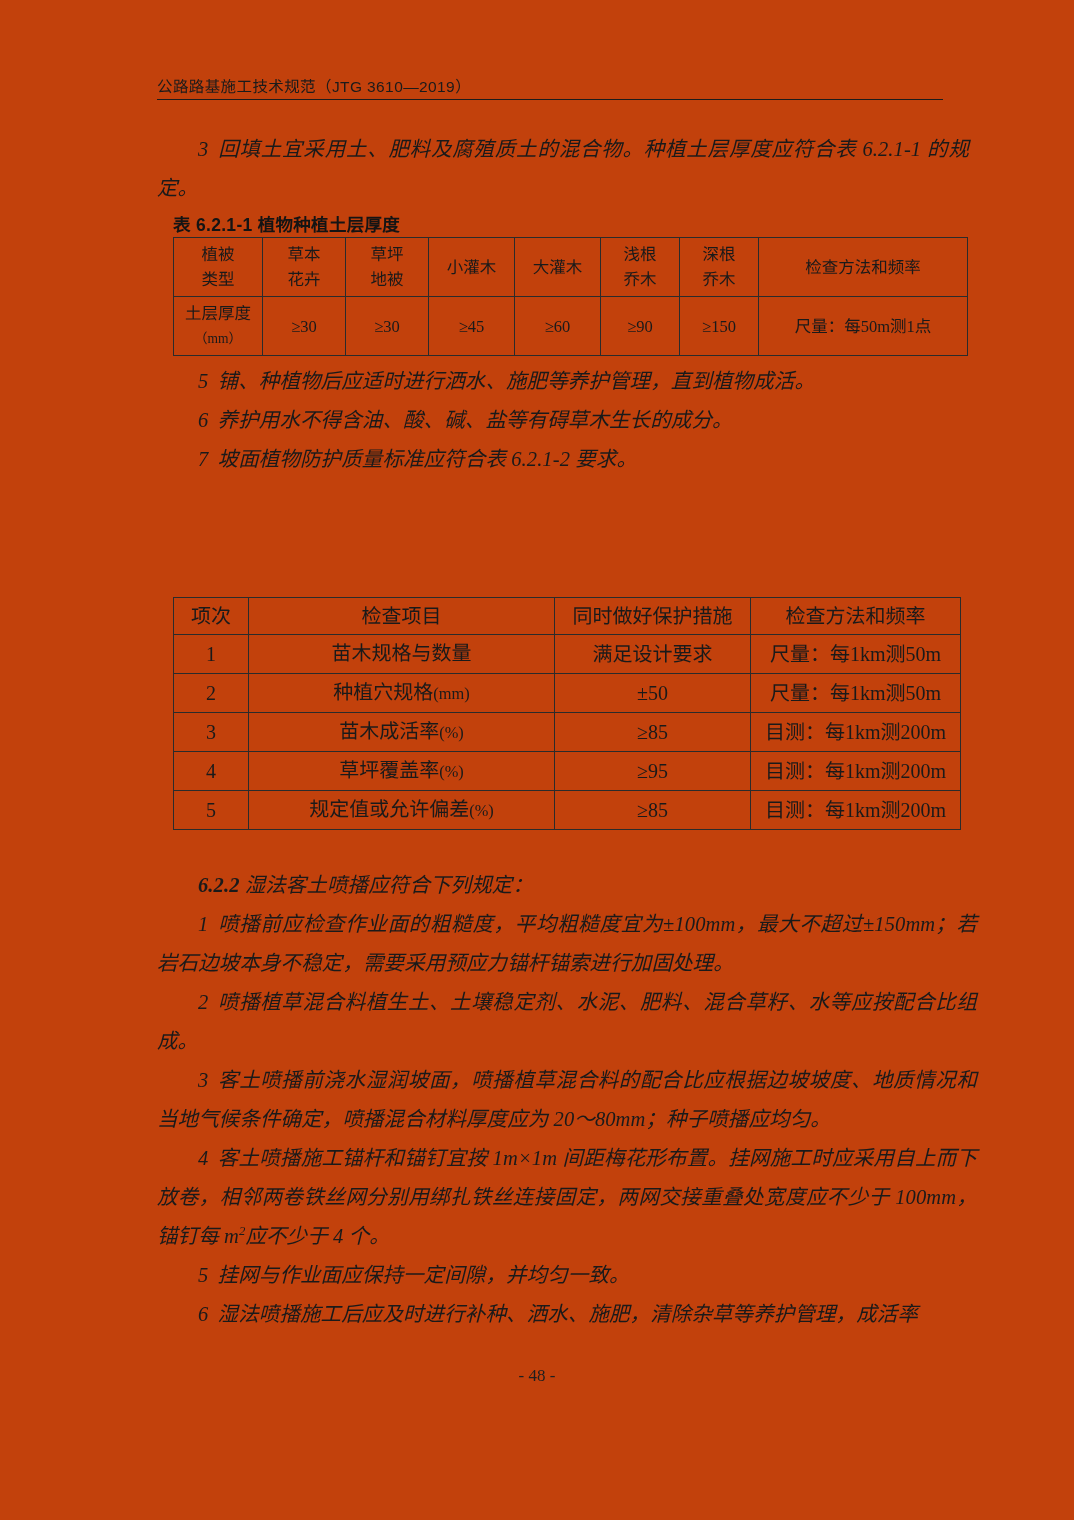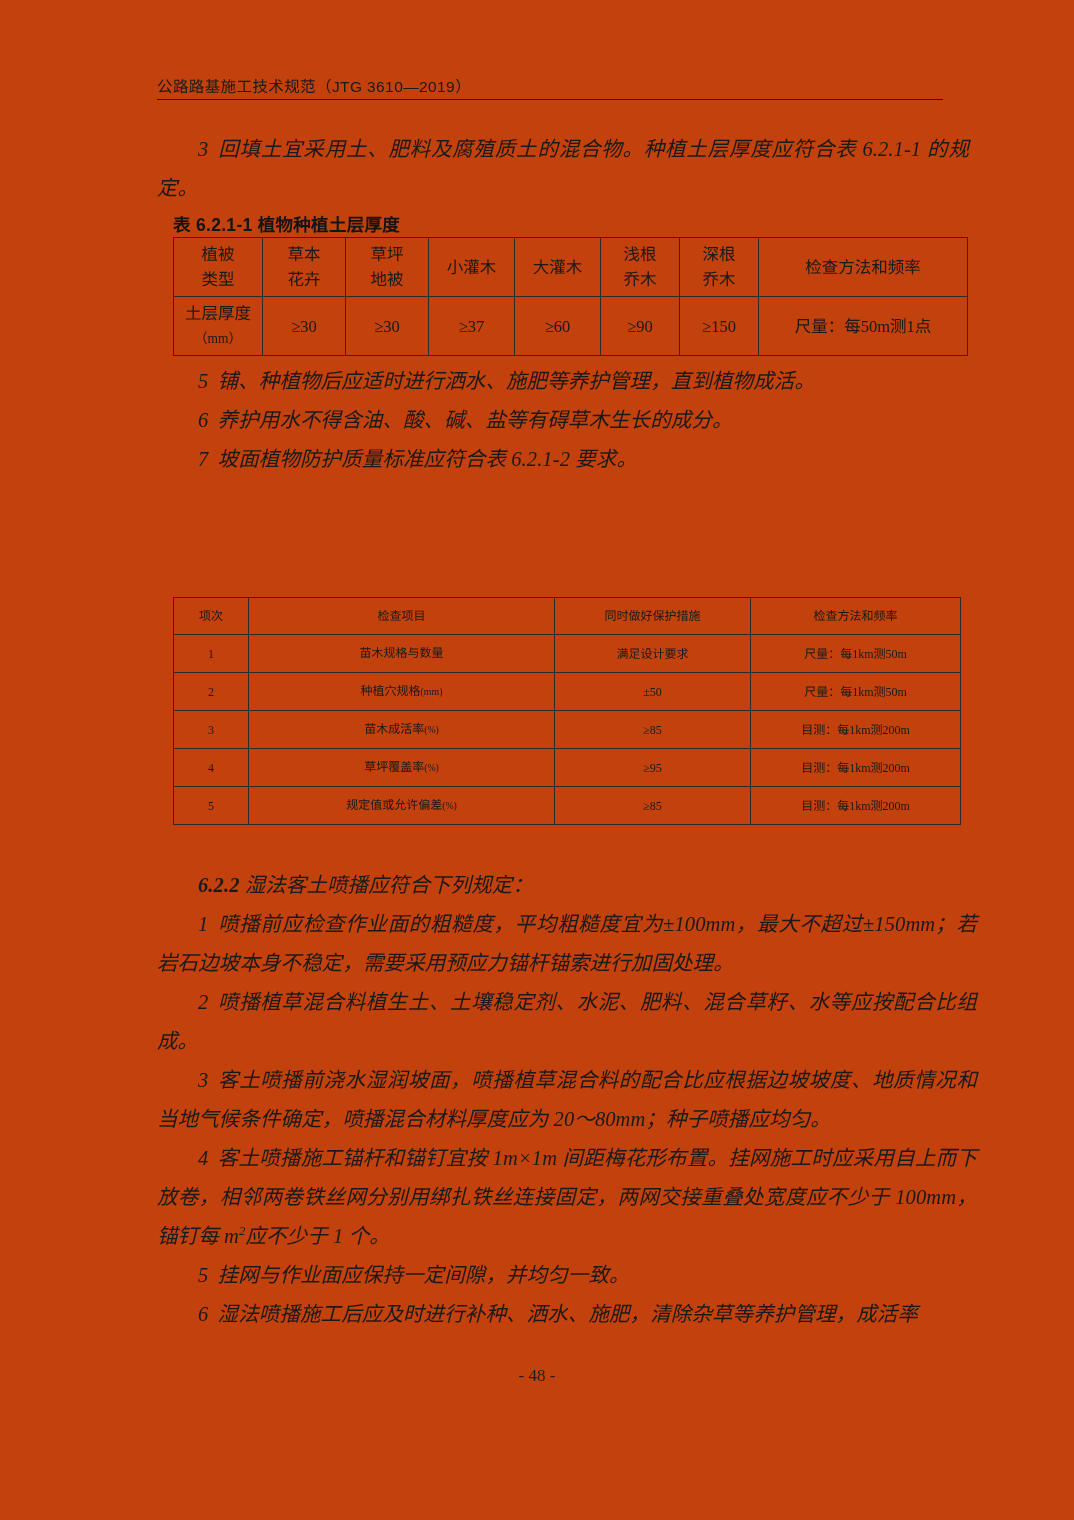--- a/index.html
+++ b/index.html
@@ -91,21 +91,21 @@
     text-align: center;
     vertical-align: middle;
     padding: 4px 3px;
     line-height: 25px;
   }
   table.doc-table.t1 {
     width: 794px;
   }
   table.doc-table.t2 {
     width: 787px;
-    font-size: 12px;
+    font-size: 20px;
     border-radius: 27px;
   }
   table.doc-table.t2 td {
     padding: 7px 4px;
     line-height: 22px;
   }
   .stack { display: block; }
   .unit  { font-size: 0.82em; }
 
   
@@ -185,21 +185,21 @@
           </td>
           <td>检查方法和频率</td>
         </tr>
         <tr>
           <td>
             <span class="stack">土层厚度</span>
             <span class="stack unit">（mm）</span>
           </td>
           <td>≥30</td>
           <td>≥30</td>
-          <td>≥37</td>
+          <td>≥45</td>
           <td>≥60</td>
           <td>≥90</td>
           <td>≥150</td>
           <td>尺量：每50m测1点</td>
         </tr>
       </tbody>
     </table>
   </div>
 
   <div style="position:absolute; left:157px; top:362px; width:812px;">
@@ -271,21 +271,21 @@
     <p class="para indent">
       <span class="num">1</span><span>喷播前应检查作业面的粗糙度，平均粗糙度宜为±100mm，最大不超过±150mm；若岩石边坡本身不稳定，需要采用预应力锚杆锚索进行加固处理。</span>
     </p>
     <p class="para indent">
       <span class="num">2</span><span>喷播植草混合料植生土、土壤稳定剂、水泥、肥料、混合草籽、水等应按配合比组成。</span>
     </p>
     <p class="para indent">
       <span class="num">3</span><span>客土喷播前浇水湿润坡面，喷播植草混合料的配合比应根据边坡坡度、地质情况和当地气候条件确定，喷播混合材料厚度应为 20～80mm；种子喷播应均匀。</span>
     </p>
     <p class="para indent">
-      <span class="num">4</span><span>客土喷播施工锚杆和锚钉宜按 1m×1m 间距梅花形布置。挂网施工时应采用自上而下放卷，相邻两卷铁丝网分别用绑扎铁丝连接固定，两网交接重叠处宽度应不少于 100mm，锚钉每 m</span><sup class="sup">2</sup><span>应不少于 1 个。</span>
+      <span class="num">4</span><span>客土喷播施工锚杆和锚钉宜按 1m×1m 间距梅花形布置。挂网施工时应采用自上而下放卷，相邻两卷铁丝网分别用绑扎铁丝连接固定，两网交接重叠处宽度应不少于 100mm，锚钉每 m</span><sup class="sup">2</sup><span>应不少于 4 个。</span>
     </p>
     <p class="para indent">
       <span class="num">5</span><span>挂网与作业面应保持一定间隙，并均匀一致。</span>
     </p>
     <p class="para indent">
       <span class="num">6</span><span>湿法喷播施工后应及时进行补种、洒水、施肥，清除杂草等养护管理，成活率</span>
     </p>
   </div>
 
   <div class="footer">

